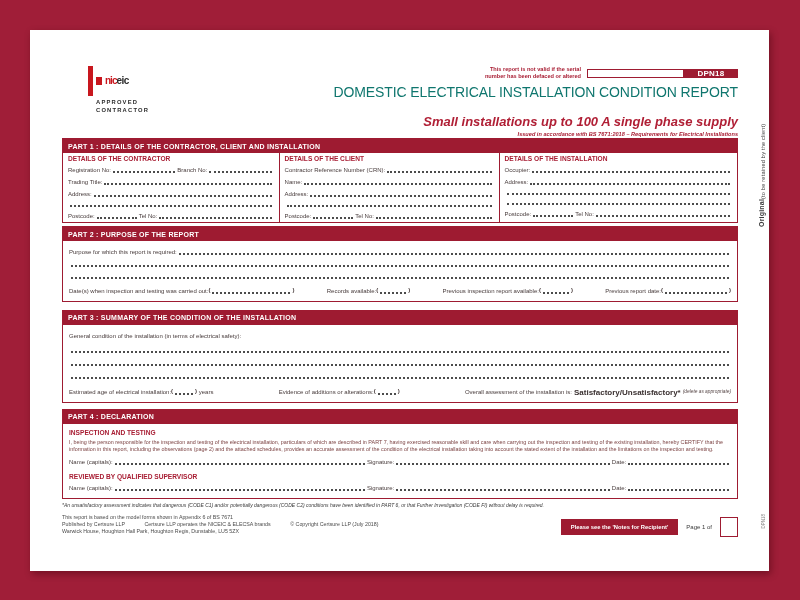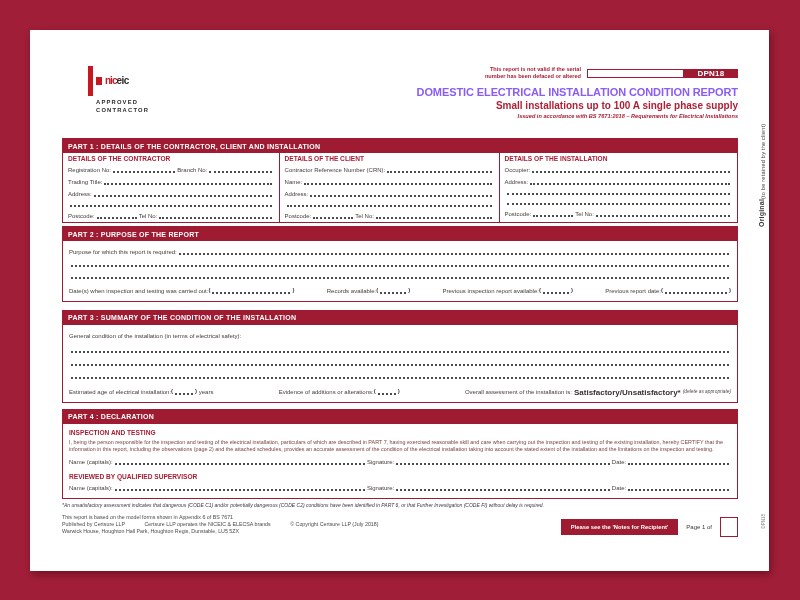--- a/index.html
+++ b/index.html
@@ -17,22 +17,22 @@
   .logo-eic{color:#2b2b2b;letter-spacing:-0.5px;}
   .logo-tagline{font-size:5.8px;font-weight:bold;color:#2b2b2b;letter-spacing:1.2px;line-height:7.5px;margin:3px 0 0 8px;}
 
   .header-right{position:absolute;right:31px;top:36px;text-align:right;width:460px;}
   .serial-row{display:flex;justify-content:flex-end;align-items:center;margin-bottom:5px;}
   .serial-note{font-size:5.6px;font-weight:bold;color:#a81d33;text-align:right;line-height:7px;margin-right:6px;}
   .serial-unit{display:flex;align-items:stretch;}
   .serial-box{width:95px;border:1.6px solid #9e1b31;background:#fff;}
   .form-code-tag{width:54px;background:#9e1b31;color:#fff;font-size:8px;font-weight:bold;
     display:flex;align-items:center;justify-content:center;letter-spacing:.2px;}
-  .title{font-size:11px;font-weight:bold;color:#8b5cf6;letter-spacing:-0.1px;line-height:14px;}
-  .subtitle{font-size:10px;font-weight:bold;color:#b01f35;margin-top:1px;}
+  .title{font-size:14px;font-weight:normal;color:#0f766e;letter-spacing:-0.1px;line-height:14px;}
+  .subtitle{font-size:13px;font-weight:bold;color:#b01f35;margin-top:15px;font-style:italic;}
   .standard-note{font-size:5.6px;font-style:italic;font-weight:bold;color:#a81d33;margin-top:2px;}
 
   .copy-note{position:absolute;right:2px;top:32px;height:165px;writing-mode:vertical-rl;
     transform:rotate(180deg);font-size:5.6px;color:#3c3c3c;display:flex;align-items:center;letter-spacing:.2px;}
   .copy-note b{font-size:7px;margin-left:2px;}
   .edge-code{position:absolute;right:3px;bottom:42px;writing-mode:vertical-rl;transform:rotate(180deg);
     font-size:4.5px;color:#8a8a8a;}
 
   
   .content{position:absolute;left:32px;top:108px;width:676px;}

